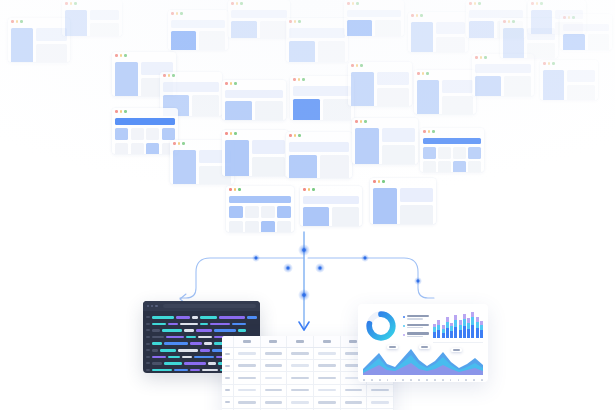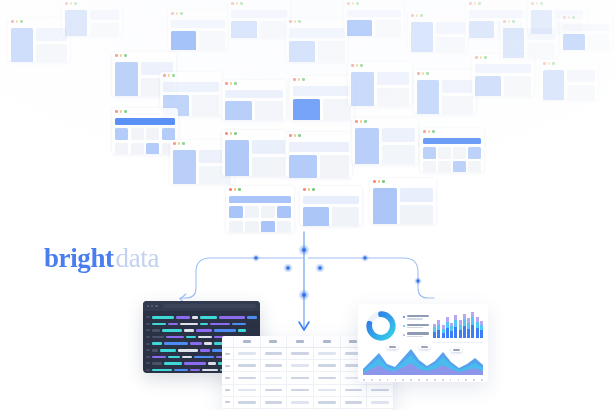--- a/index.html
+++ b/index.html
@@ -548,23 +548,20 @@
       <circle cx="320" cy="268" r="1.5" fill="#2f6fe8"></circle>
       <circle cx="256" cy="258" r="4" fill="url(#glow)"></circle>
       <circle cx="256" cy="258" r="1.4" fill="#2f6fe8"></circle>
       <circle cx="365" cy="258" r="4" fill="url(#glow)"></circle>
       <circle cx="365" cy="258" r="1.4" fill="#2f6fe8"></circle>
       <circle cx="418" cy="281" r="4" fill="url(#glow)"></circle>
       <circle cx="418" cy="281" r="1.4" fill="#2f6fe8"></circle>
     </g>
   </svg>
 
-  <div id="logo">
-    <span class="b">bright</span><span class="d">data</span>
-  </div>
 
   <div id="editor">
     <div class="etb">
       <span class="edot"></span>
       <span class="edot"></span>
       <span class="edot"></span>
       <span class="eurl"></span>
     </div>
     <div class="rows" id="codeRows">
         <div id="" style="display: flex; align-items: center; gap: 2px; height: 6.6px;">

